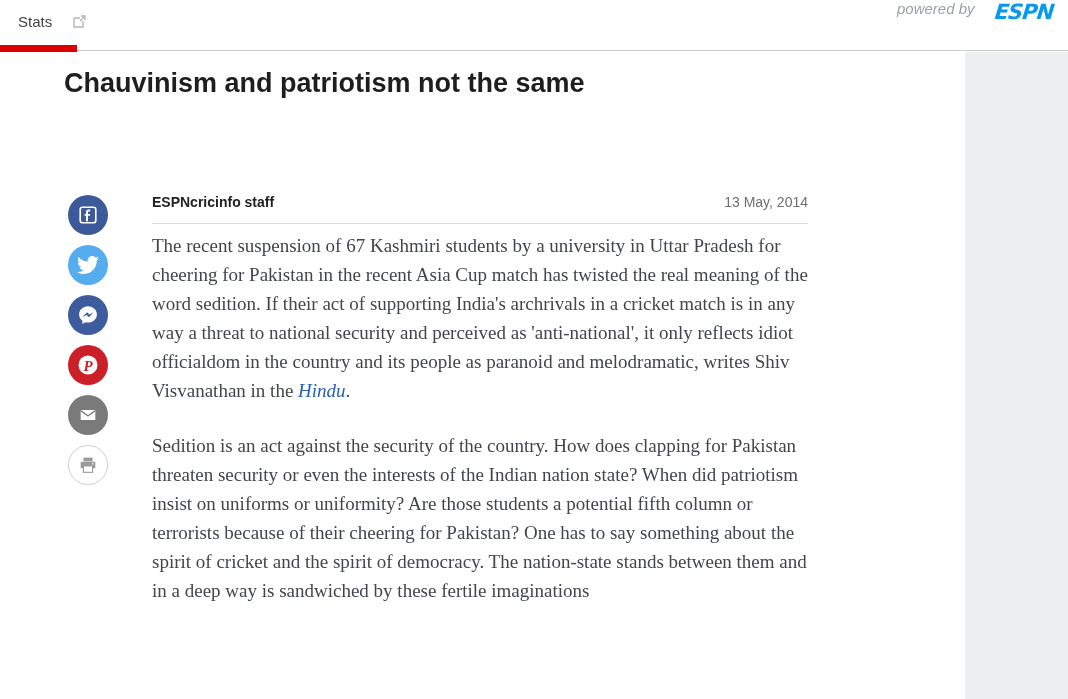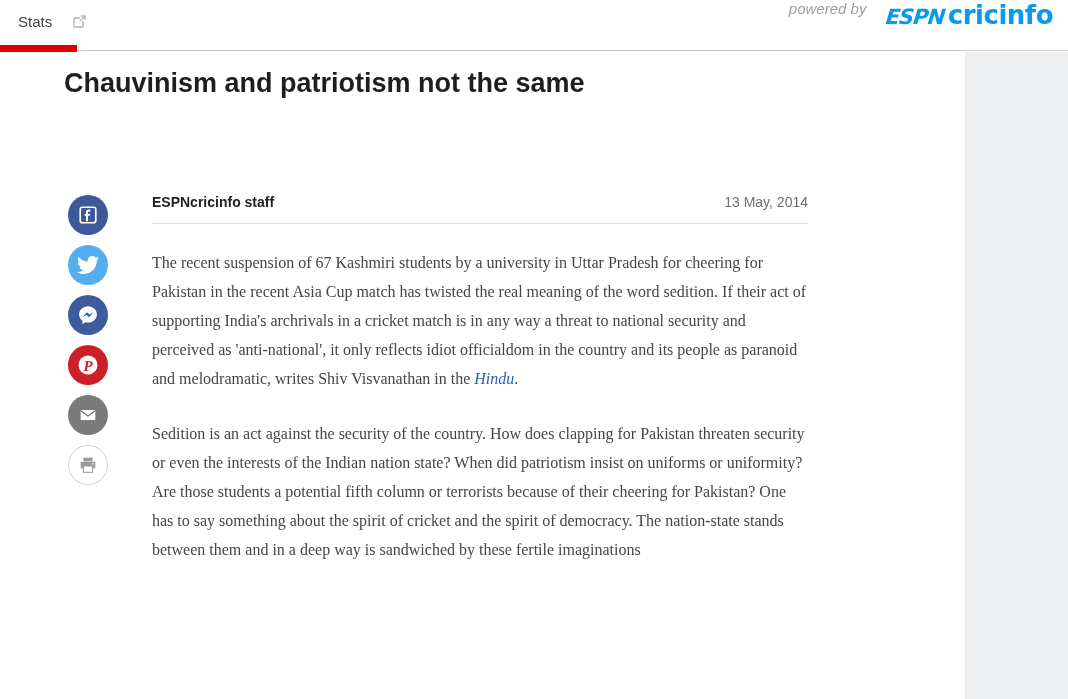--- a/index.html
+++ b/index.html
@@ -65,23 +65,23 @@
   
   .article-col { position:absolute; left:152px; top:194px; width:656px; }
   .byline-row {
     display:flex; justify-content:space-between; align-items:flex-start;
     font-size:14px;
   }
   .byline { font-weight:700; color:#222; }
   .date { color:#6e6e6e; font-size:14px; }
   .divider { margin-top:13px; border-top:1px solid #ddd; }
   .body-text {
-    margin-top:24px;
+    margin-top:7px;
     font-family:"Liberation Serif", serif;
-    font-size:16px; line-height:29px; color:#42464b;
+    font-size:19px; line-height:29px; color:#42464b;
   }
   .body-text p { margin:0 0 26px 0; }
   .inline-link { font-style:italic; cursor:pointer; text-decoration:none; }
 </style>
 </head>
 <body>
 
 <div class="page">
 
   <div class="header">
@@ -92,21 +92,20 @@
           <path d="M2 4 h6 M2 4 v9 h9 v-6" fill="none" stroke="#b5b5b5" stroke-width="1.4"></path>
           <path d="M8 7 L13 2 M9 2 h4 v4" fill="none" stroke="#b5b5b5" stroke-width="1.4"></path>
         </svg>
       </span>
     </div>
     <div class="red-bar" style="background-color: rgb(221, 0, 0);"></div>
     <div class="header-right">
       <span class="powered-by">powered by</span>
       <span class="logo">
         <span class="logo-espn" style="color: rgb(7, 153, 234);">ESPN</span>
-        <span class="logo-cricinfo" style="color: rgb(7, 153, 234);">cricinfo</span>
       </span>
     </div>
   </div>
 
   <div class="side-panel" style="background-color: rgb(236, 238, 240);"></div>
 
   <h1 class="article-title">Chauvinism and patriotism not the same</h1>
 
   <div class="share-col">
     <div class="share-btn" style="background-color: rgb(60, 90, 153);">

